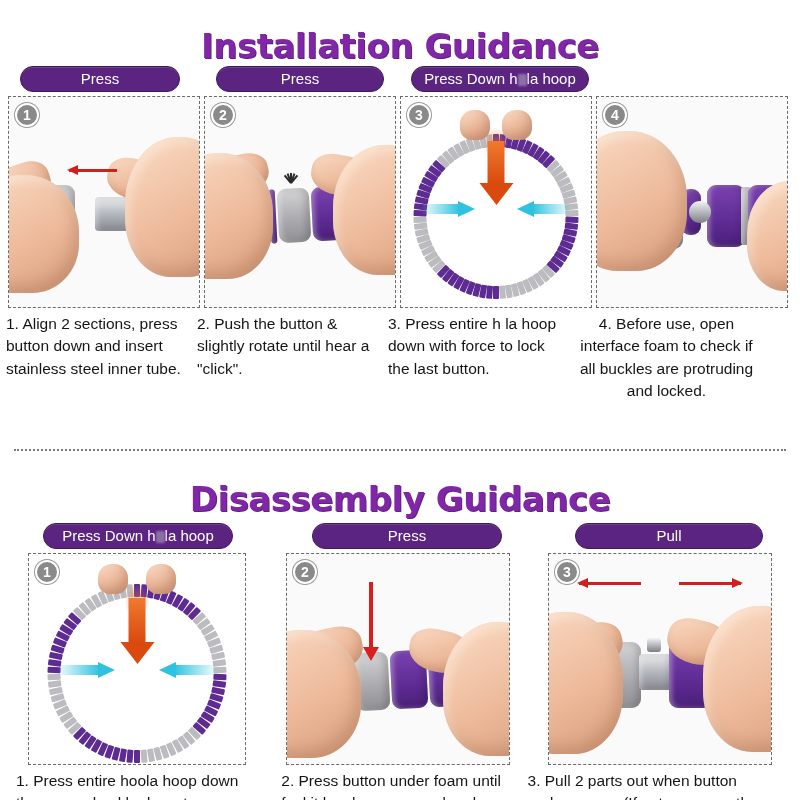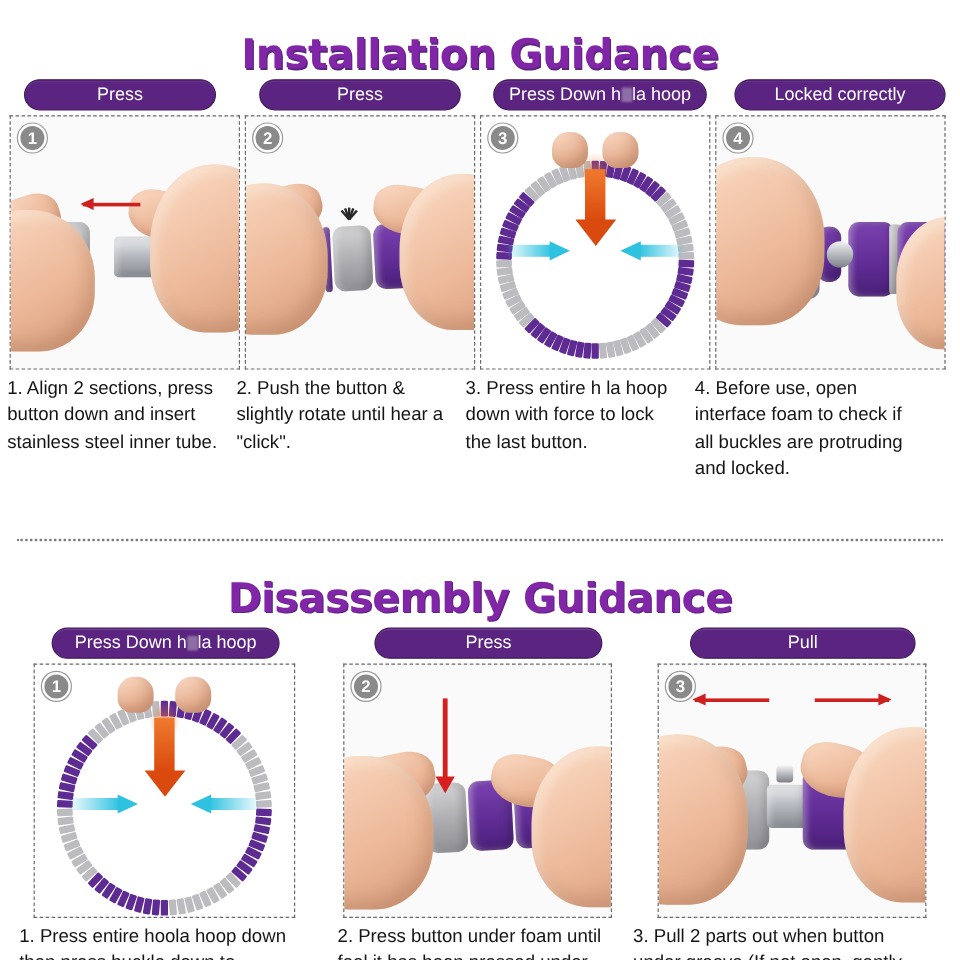--- a/index.html
+++ b/index.html
@@ -211,23 +211,20 @@
 
   <div class="pill-row">
     <div class="pill-cell" style="width:200px;">
       <div class="pill" style="width:160px;"><span>Press</span></div>
     </div>
     <div class="pill-cell" style="width:200px;">
       <div class="pill" style="width:168px;"><span>Press</span></div>
     </div>
     <div class="pill-cell" style="width:200px;">
       <div class="pill" style="width:178px;"><span>Press Down h</span><span class="redact"></span><span>la hoop</span></div>
-    </div>
-    <div class="pill-cell" style="width:200px;">
-      <div class="pill" style="width:176px;"><span>Locked correctly</span></div>
     </div>
   </div>
 
   <div class="panel-row" style="padding:4px 8px 0 8px; width:800px;">
 
     <div class="panel" style="width:192px;height:212px;margin-right:4px;">
       <div class="badge">1</div>
       <div class="scene">
         <div class="hand" style="left:-42px;top:78px;width:112px;height:118px;"></div>
         <div class="finger" style="left:-10px;top:66px;width:52px;height:42px;transform:rotate(-18deg);"></div>
@@ -383,21 +380,21 @@
         <div class="finger" style="left:22px;top:84px;width:62px;height:46px;transform:rotate(-8deg);"></div>
         <div class="hand" style="right:-48px;top:84px;width:88px;height:110px;"></div>
       </div>
     </div>
   </div>
 
   <div class="caption-row">
     <div class="caption" style="width:200px;">1. Align 2 sections, press button down and insert stainless steel inner tube.</div>
     <div class="caption" style="width:200px;">2. Push the button &amp; slightly rotate until hear a "click".</div>
     <div class="caption" style="width:200px;">3. Press entire h la hoop down with force to lock the last button.</div>
-    <div class="caption" style="width:200px;">4. Before use, open interface foam to check if all buckles are protruding and locked.</div>
+    <div class="caption" style="width:200px;text-align:center;">4. Before use, open interface foam to check if all buckles are protruding and locked.</div>
   </div>
 
   <div class="divider" style="margin-top:46px;"></div>
 
   <div id="disassembly-title" class="section-title">Disassembly Guidance</div>
 
   <div class="pill-row" style="margin-top:4px;">
     <div class="pill-cell" style="width:276px;">
       <div class="pill" style="width:190px;"><span>Press Down h</span><span class="redact"></span><span>la hoop</span></div>
     </div>

